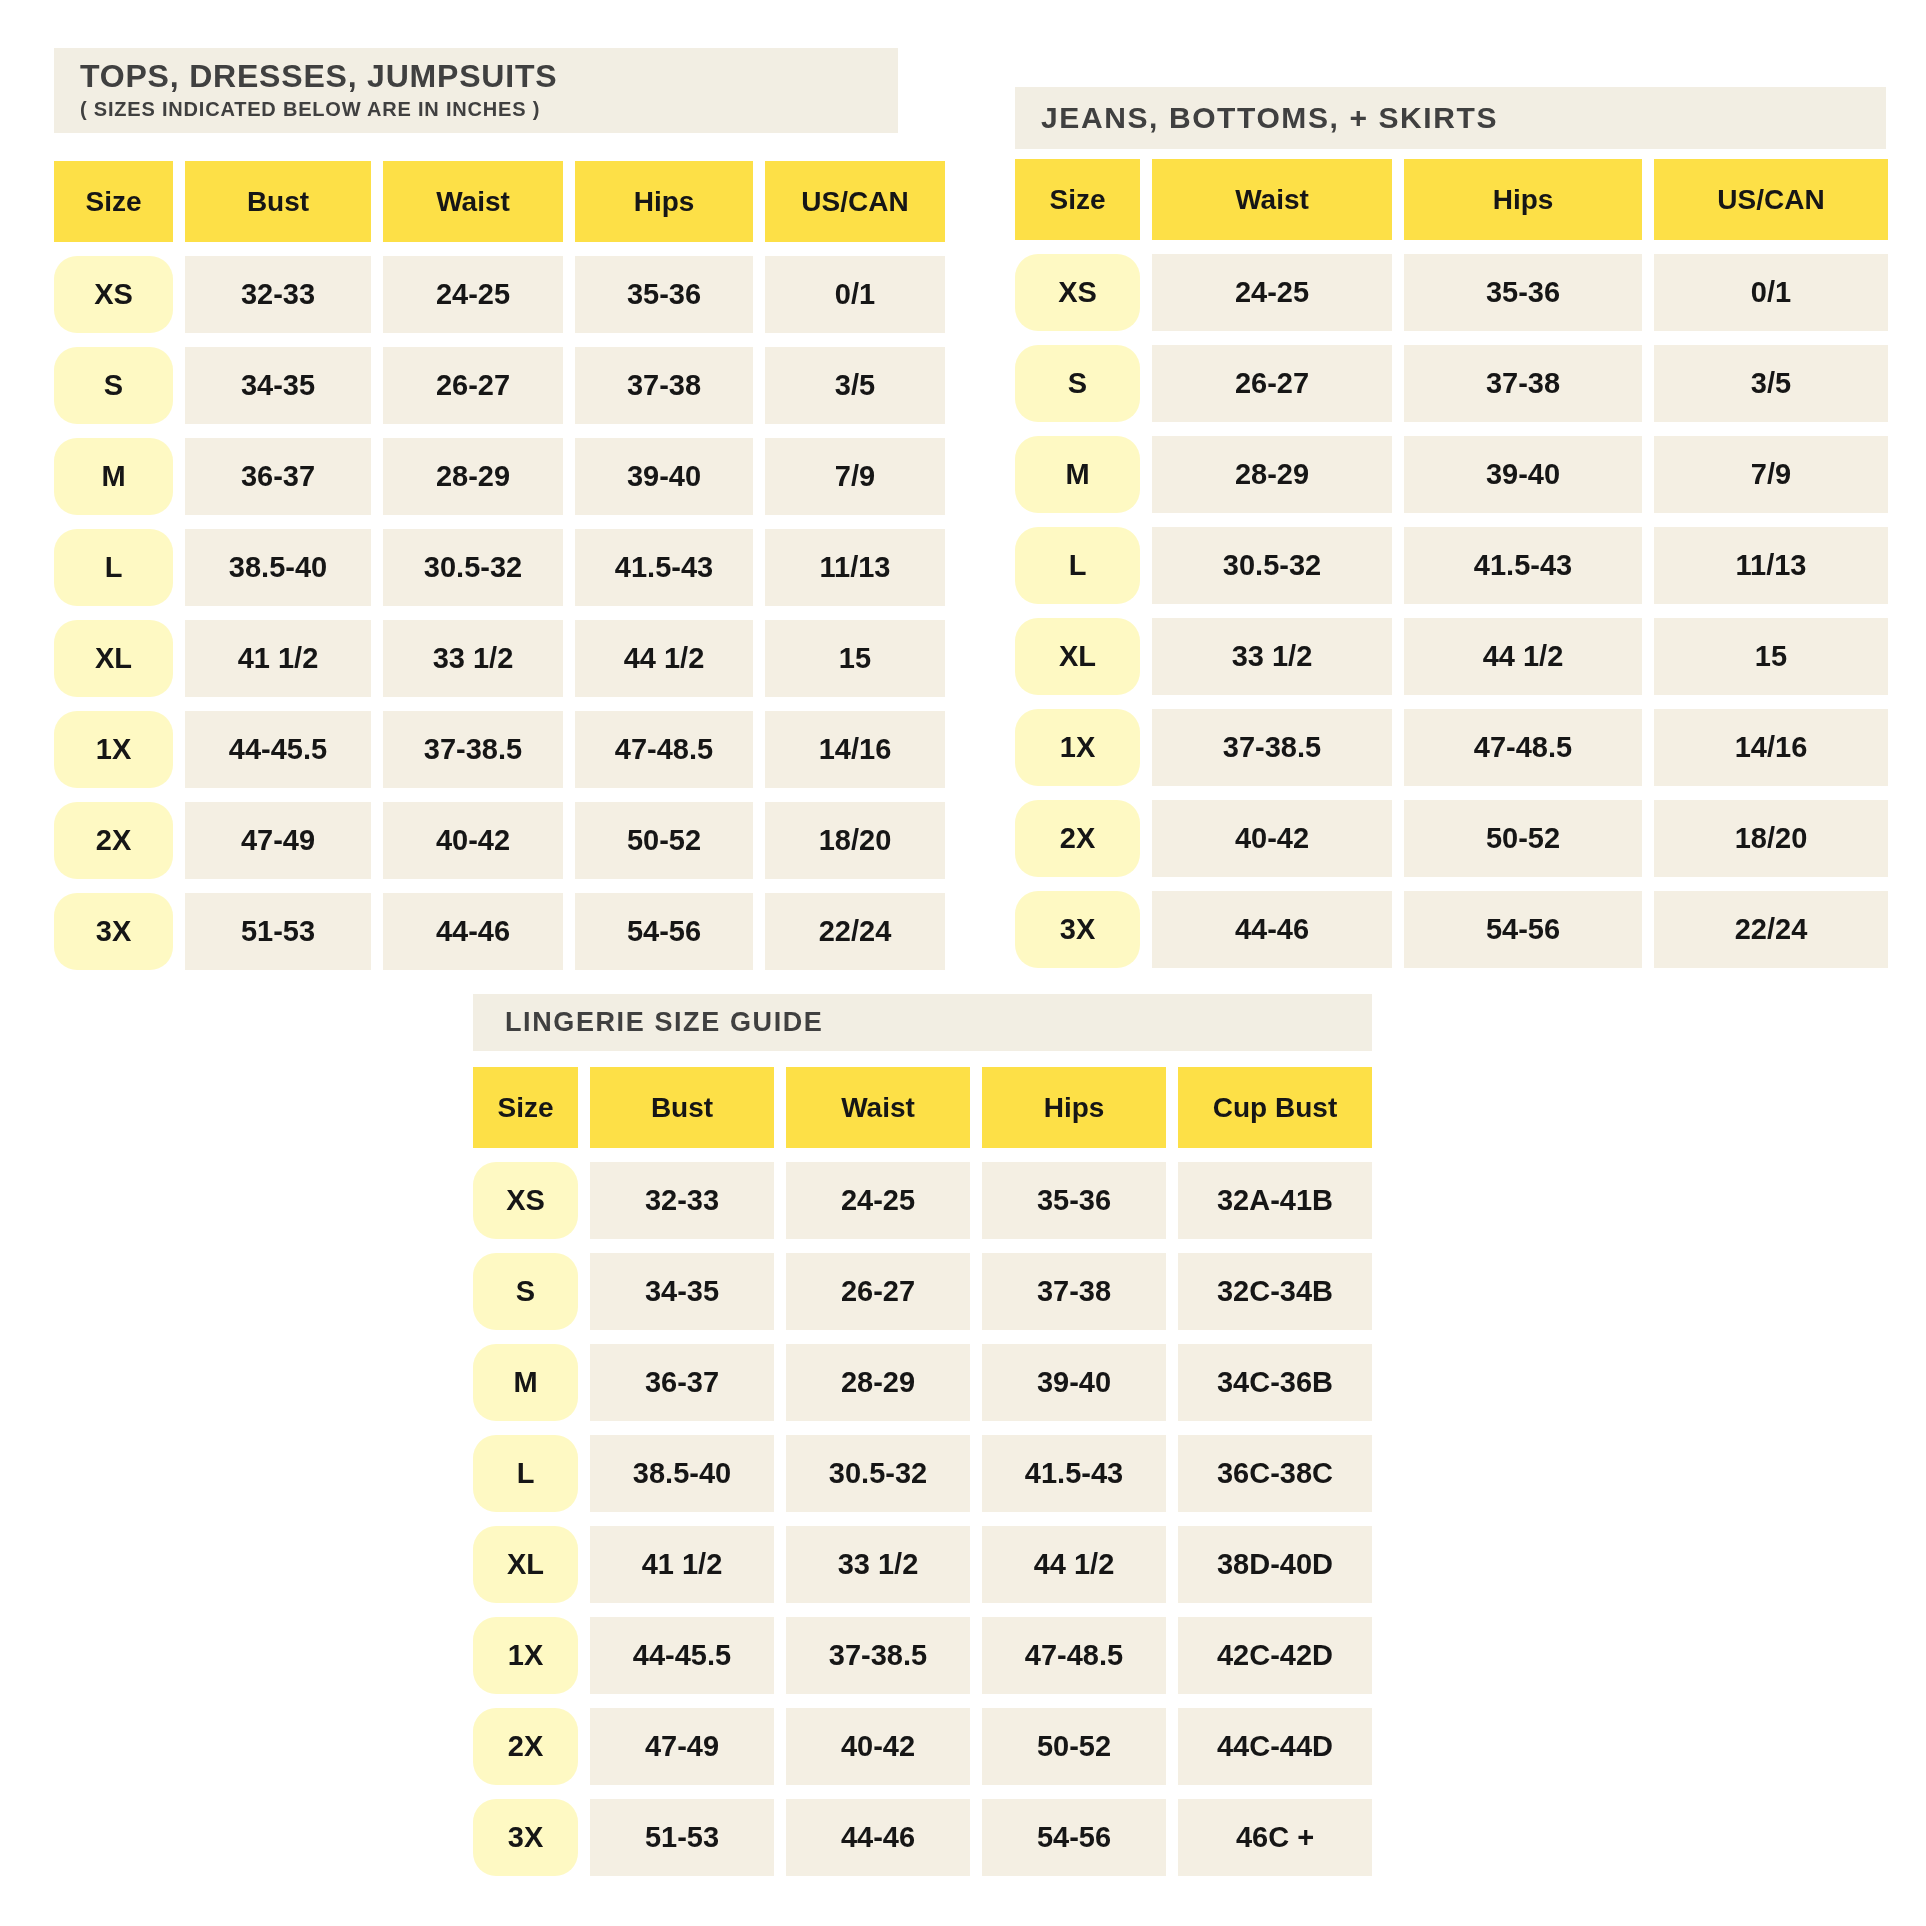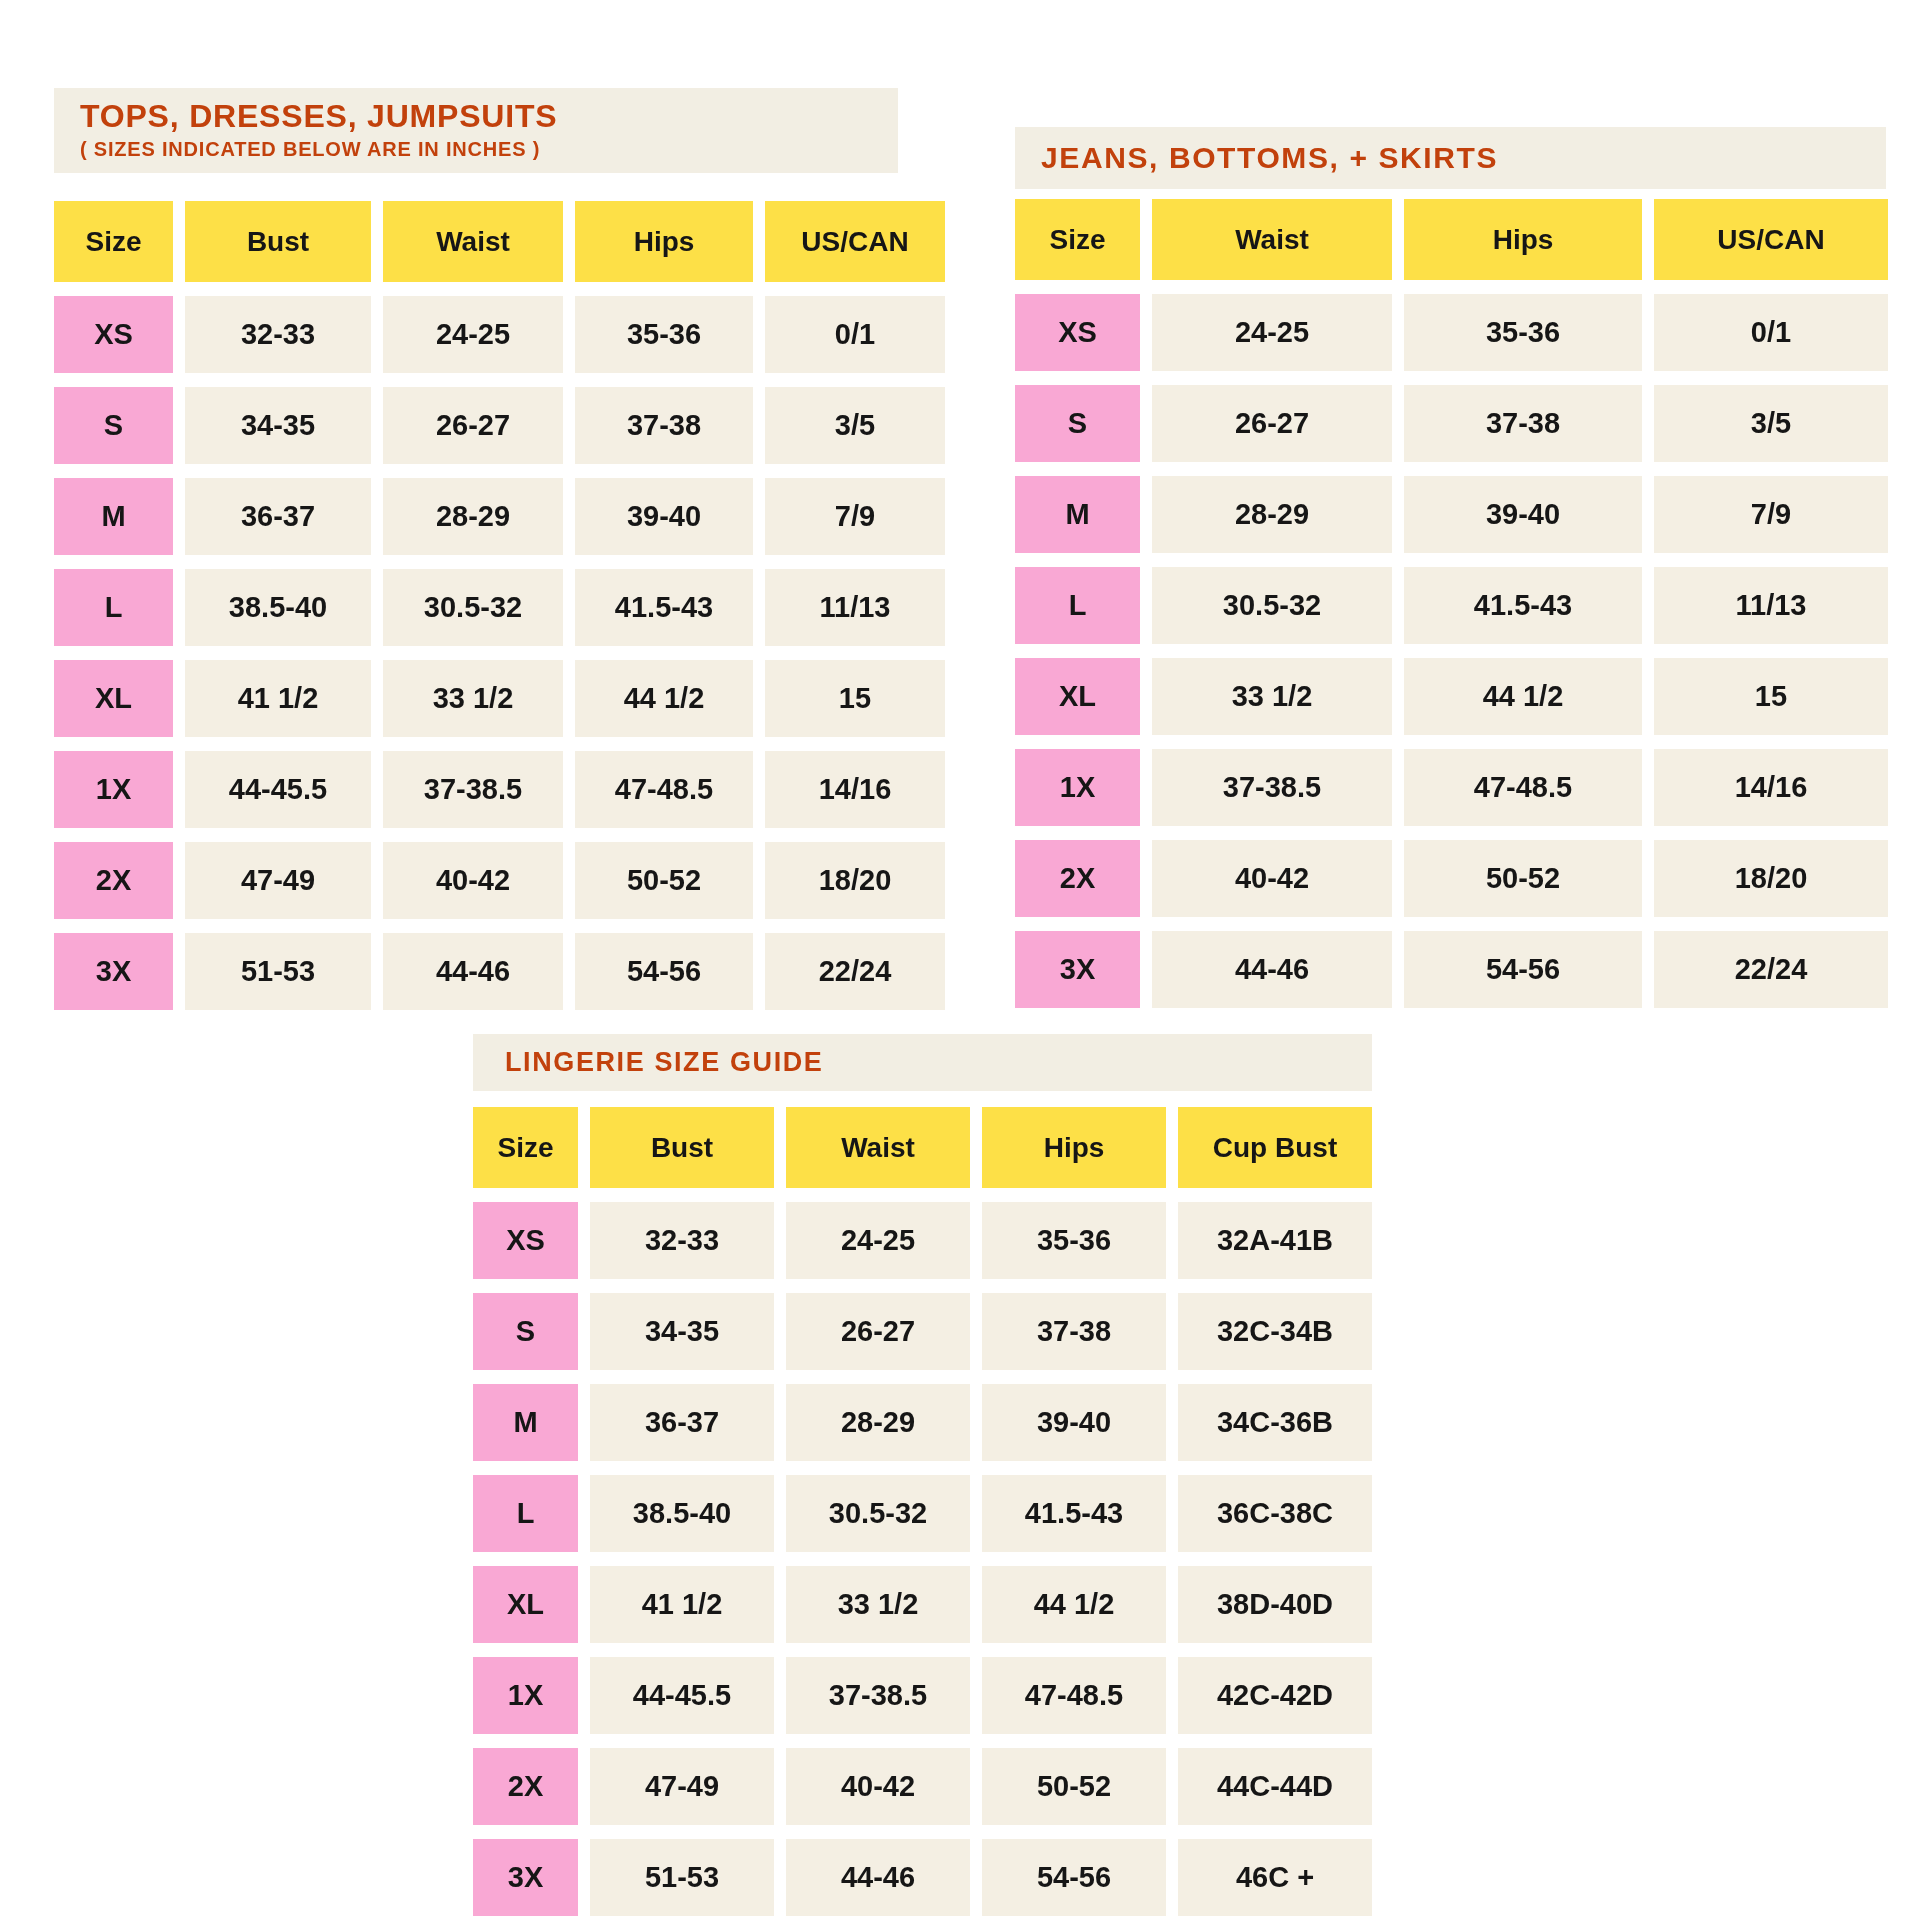--- a/index.html
+++ b/index.html
@@ -20,22 +20,21 @@
   .tbl-jeans    { left: 1015px; top: 87px;   width: 871px; }
   .tbl-lingerie { left: 473px;  top: 994px; width: 899px; }
 
   .title-block {
     background: #F2EEE3;
     display: flex;
     flex-direction: column;
     justify-content: center;
     box-sizing: border-box;
     padding-left: 26px;
-    color: #c2410c;
-    margin-top: 40px;
+    color: #404040;
   }
   .tbl-tops .title-block     { width: 94.7%; height: 85px; margin-bottom: 28px; }
   .tbl-jeans .title-block    { width: 100%;  height: 62px; margin-bottom: 10px; }
   .tbl-lingerie .title-block { width: 100%;  height: 57px; margin-bottom: 16px; padding-left: 32px; }
 
   .title-main {
     font-weight: 800;
     font-size: 32px;
     letter-spacing: 0.8px;
     line-height: 1.05;
@@ -65,21 +64,21 @@
     align-items: center;
     justify-content: center;
     height: 77px;
     font-weight: 700;
     font-size: 29px;
     color: #161616;
     text-align: center;
     white-space: nowrap;
   }
   .cell.head { background: #fde047; height: 81px; font-size: 28px; }
-  .cell.key  { background: #f9a8d4; }
+  .cell.key  { background: #fef9c3; border-radius: 23px; }
   .cell.val  { background: #F4EFE3; }
 </style>
 </head>
 <body>
 
 <div class="canvas">
 
   <section class="size-table tbl-tops">
     <div class="title-block">
       <div class="title-main">TOPS, DRESSES, JUMPSUITS</div>

